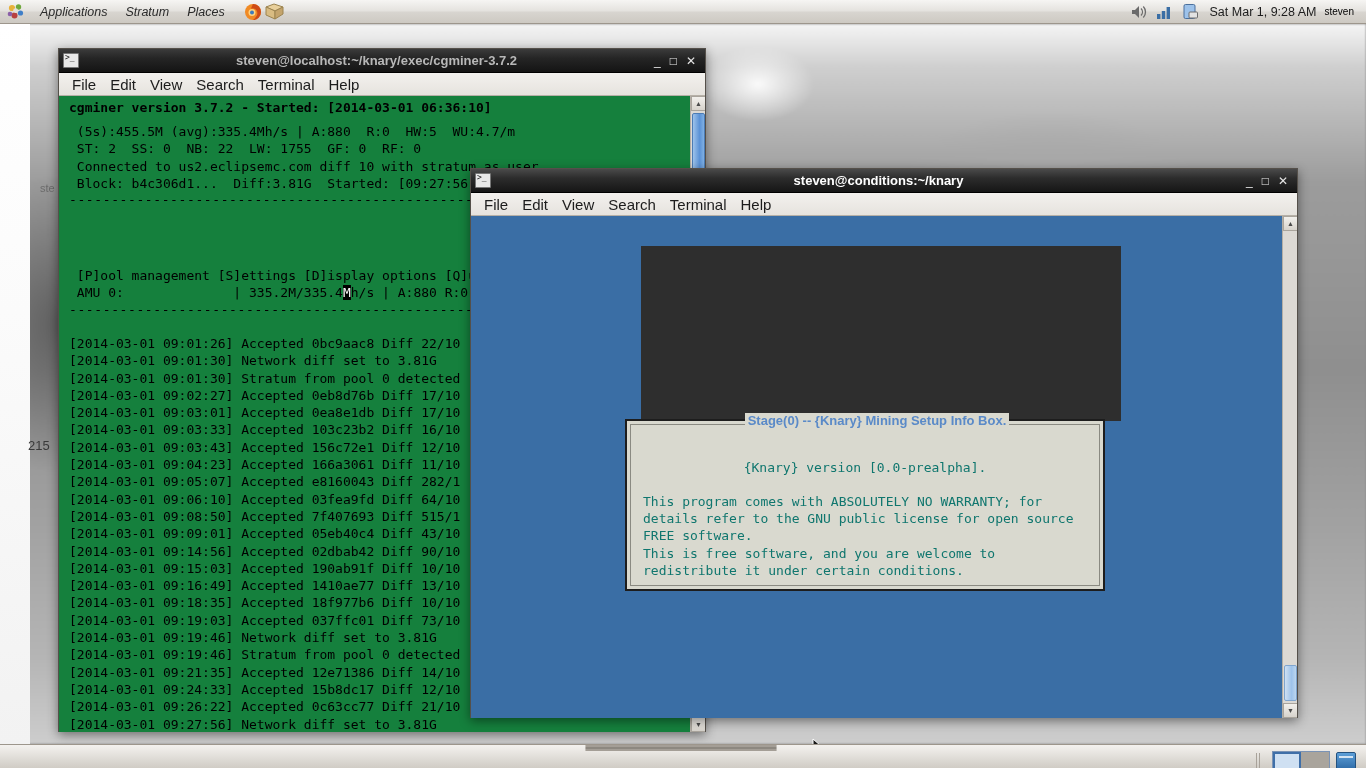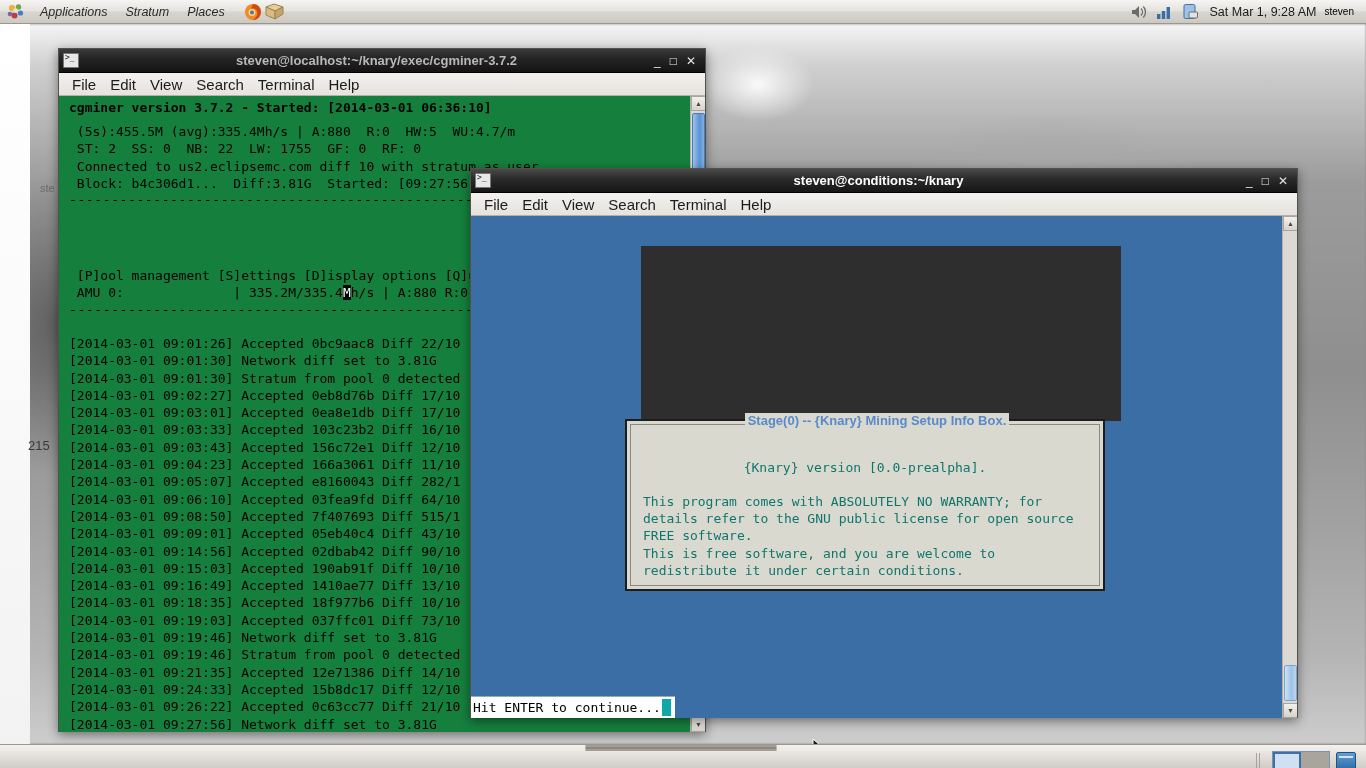--- a/index.html
+++ b/index.html
@@ -303,24 +303,20 @@
           <span>Stage(0) -- {Knary} Mining Setup Info Box.</span>
         </div>
         <div class="dlg-text" id="dlg-version">{Knary} version [0.0-prealpha].</div>
         <div class="dlg-text" id="dlg-body">This program comes with ABSOLUTELY NO WARRANTY; for
 details refer to the GNU public license for open source
 FREE software.
 This is free software, and you are welcome to
 redistribute it under certain conditions.</div>
       </div>
 
-      <div id="hit-enter">
-        <span>Hit ENTER to continue...</span>
-        <span id="enter-cursor"></span>
-      </div>
 
       <div class="scroll-col">
         <div class="scroll-btn">▲</div>
         <div class="scroll-thumb" style="bottom:17px; height:36px; background:linear-gradient(90deg,#cfe0f2,#9dc2ea 60%,#bcd6ef); border-color:#7fa5cf;"></div>
         <div class="scroll-btn" style="position:absolute;bottom:0;">▼</div>
       </div>
     </div>
   </div>
 
   <div id="mouse">

